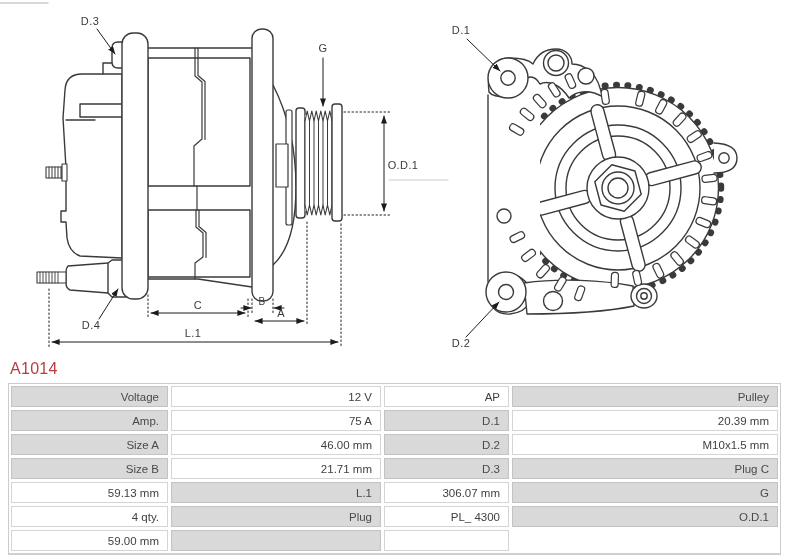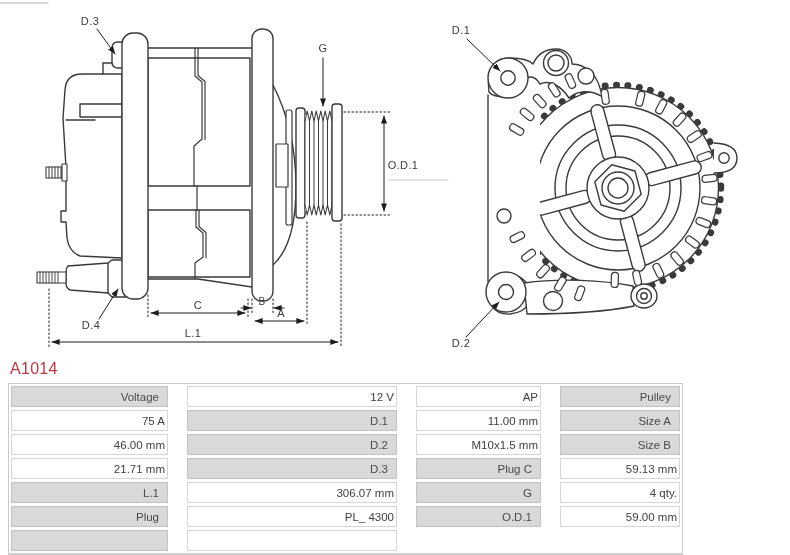--- a/index.html
+++ b/index.html
@@ -3,27 +3,27 @@
 <meta charset="utf-8">
 <style>
   html,body{margin:0;padding:0;background:#fff;}
   .stage{position:relative;width:790px;height:555px;background:#fff;overflow:hidden;
          font-family:"Liberation Sans", sans-serif;}
   .drawing{position:absolute;left:0;top:0;}
   .dimtext{font-family:"Liberation Sans", sans-serif;font-size:11px;fill:#3a3a3a;letter-spacing:.4px;}
   .dimtext.small{font-size:10px;}
   .part-number{position:absolute;left:10px;top:360px;font-size:16px;font-weight:500;
                color:#b93a42;letter-spacing:.3px;}
-  .spec-table{position:absolute;left:8px;top:383px;width:675px;box-sizing:border-box;
+  .spec-table{position:absolute;left:8px;top:383px;width:773px;box-sizing:border-box;
               border:1px solid #cbcbcb;border-bottom:2px solid #cfcfcf;background:#fff;padding:2px;
-              display:grid;grid-template-columns:157px 210px 125px 1fr;gap:3px 19px;}
+              display:grid;grid-template-columns:157px 210px 125px 1fr;gap:3px 3px;}
   .cell{height:21px;box-sizing:border-box;display:flex;align-items:center;justify-content:flex-end;
         font-size:11.5px;overflow:hidden;white-space:nowrap;}
   .cell.lbl{background:#d9d9d9;border:1px solid #c3c3c3;color:#4a4a4a;padding-right:8px;}
-  .cell.val{background:#fff;border:1px solid #d5d5d5;color:#3f3f3f;padding-right:2px;}
+  .cell.val{background:#fff;border:1px solid #d5d5d5;color:#3f3f3f;padding-right:8px;}
 </style>
 </head>
 <body>
 
 <div class="stage">
 
   <svg class="drawing" width="790" height="370" viewBox="0 0 790 370" fill="none" stroke-linejoin="round" stroke-linecap="round">
     <defs>
       <marker id="ah" markerWidth="10" markerHeight="8" refX="7.6" refY="3" orient="auto-start-reverse" markerUnits="userSpaceOnUse">
         <path d="M0,0 L8,3 L0,6 Z" fill="#1c1c1c" stroke="none"></path>
@@ -192,23 +192,24 @@
   </svg>
 
   <div class="part-number">A1014</div>
 
   <div class="spec-table">
     <div class="cell lbl">Voltage</div>
     <div class="cell val">12 V</div>
     <div class="cell val">AP</div>
     <div class="cell lbl">Pulley</div>
 
+    <div class="cell lbl">Amp.</div>
     <div class="cell val">75 A</div>
     <div class="cell lbl">D.1</div>
-    <div class="cell val">11.00 mm</div>
+    <div class="cell val">20.39 mm</div>
 
     <div class="cell lbl">Size A</div>
     <div class="cell val">46.00 mm</div>
     <div class="cell lbl">D.2</div>
     <div class="cell val">M10x1.5 mm</div>
 
     <div class="cell lbl">Size B</div>
     <div class="cell val">21.71 mm</div>
     <div class="cell lbl">D.3</div>
 

